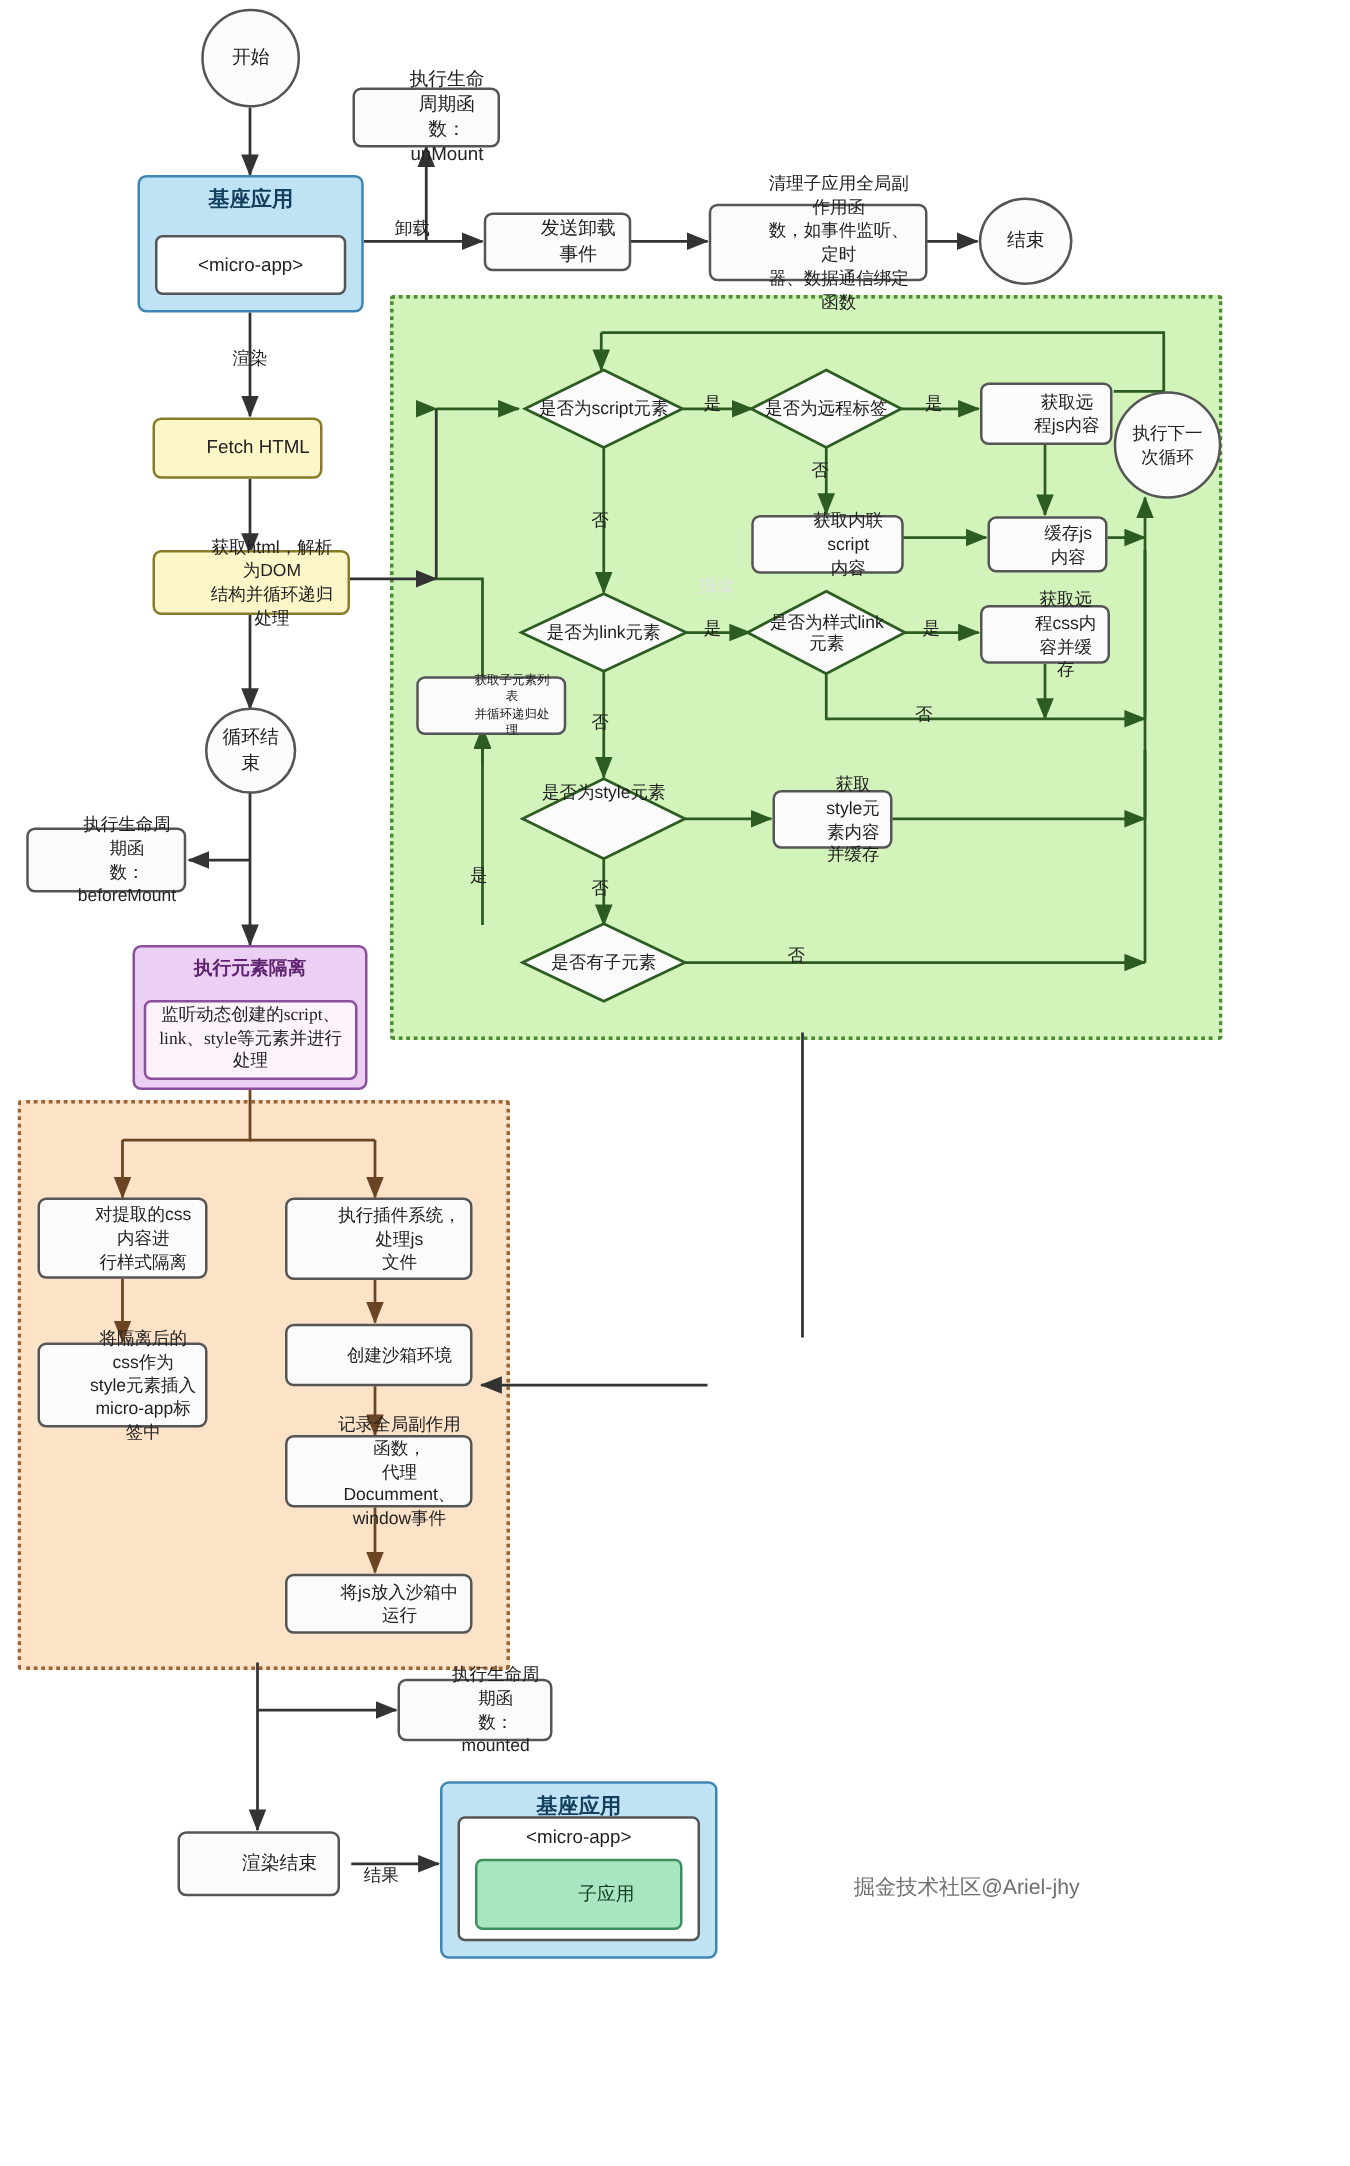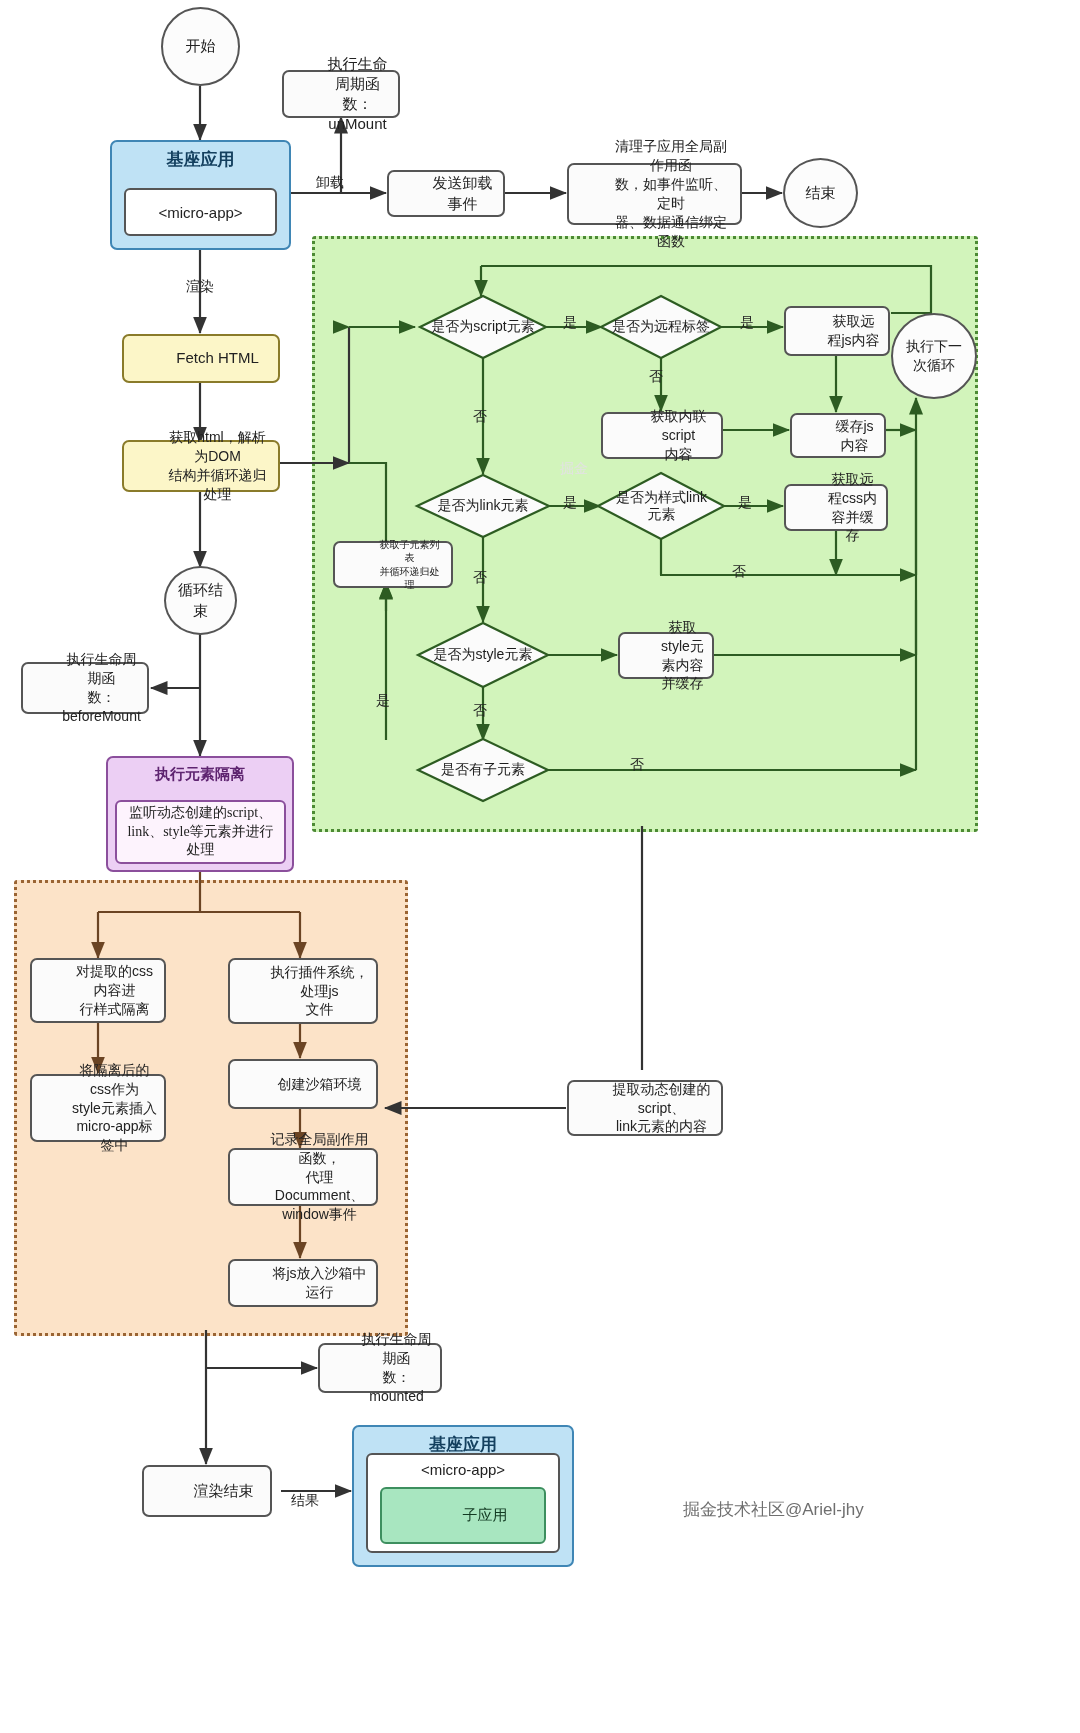--- a/index.html
+++ b/index.html
@@ -319,21 +319,21 @@
 数：unMount</div>
 
   <div class="node rect" style="left:387px; top:170px; width:118px; height:47px;">发送卸载事件</div>
 
   <div class="node rect" style="left:567px; top:163px; width:175px; height:62px; font-size:14px;">清理子应用全局副作用函
 数，如事件监听、定时
 器、数据通信绑定函数</div>
 
   <div class="node circle" style="left:783px; top:158px; width:75px; height:70px;">结束</div>
 
-  <div class="node rect node-yellow" style="left:122px; top:334px; width:158px; height:49px;">Fetch HTML</div>
+  <div class="node rect node-yellow" style="left:122px; top:334px; width:136px; height:49px;">Fetch HTML</div>
 
   <div class="node rect node-yellow" style="left:122px; top:440px; width:158px; height:52px; font-size:14px;">获取html，解析为DOM
 结构并循环递归处理</div>
 
   <div class="node circle" style="left:164px; top:566px; width:73px; height:69px;">循环结束</div>
 
   <div class="node rect" style="left:21px; top:662px; width:128px; height:52px; font-size:14px;">执行生命周期函
 数：beforeMount</div>
 
   <div class="container-purple" style="left:106px; top:756px; width:188px; height:116px;">
@@ -352,21 +352,21 @@
       <polygon points="483,623 548,655 483,687 418,655"></polygon>
       <polygon points="483,739 548,770 483,801 418,770"></polygon>
     </g>
   </svg>
 
   <div class="diamond-label" style="left:413px; top:313px; width:140px; height:28px;">是否为script元素</div>
   <div class="diamond-label" style="left:596px; top:313px; width:130px; height:28px;">是否为远程标签</div>
   <div class="diamond-label" style="left:415px; top:492px; width:136px; height:28px;">是否为link元素</div>
   <div class="diamond-label" style="left:604px; top:488px; width:115px; height:36px;">是否为样式link
 元素</div>
-  <div class="diamond-label" style="left:416px; top:641px; width:134px; height:28px;text-align:center;">是否为style元素</div>
+  <div class="diamond-label" style="left:416px; top:620px; width:134px; height:28px;text-align:center;">是否为style元素</div>
   <div class="diamond-label" style="left:416px; top:756px; width:134px; height:28px;">是否有子元素</div>
 
   <div class="node rect" style="left:784px; top:306px; width:106px; height:50px; font-size:14px;">获取远程js内容</div>
 
   <div class="node rect" style="left:601px; top:412px; width:122px; height:47px; font-size:14px;">获取内联script
 内容</div>
 
   <div class="node rect" style="left:790px; top:413px; width:96px; height:45px; font-size:14px;">缓存js内容</div>
 
   <div class="node circle" style="left:891px; top:313px; width:86px; height:86px; font-size:14px;">执行下一
@@ -374,22 +374,20 @@
 
   <div class="node rect" style="left:784px; top:484px; width:104px; height:47px; font-size:14px;">获取远程css内
 容并缓存</div>
 
   <div class="node rect" style="left:333px; top:541px; width:120px; height:47px; font-size:10px;">获取子元素列表
 并循环递归处理</div>
 
   <div class="node rect" style="left:618px; top:632px; width:96px; height:47px; font-size:14px;">获取style元
 素内容并缓存</div>
 
-  <div class="node rect" style="left:567px; top:1080px; width:156px; height:56px; font-size:14px;">提取动态创建的script、
-link元素的内容</div>
 
   <div class="node rect" style="left:30px; top:1074px; width:136px; height:68px; font-size:14px;">将隔离后的css作为
 style元素插入
 micro-app标签中</div>
 
   <div class="node rect" style="left:30px; top:958px; width:136px; height:65px; font-size:14px;">对提取的css内容进
 行样式隔离</div>
 
   <div class="node rect" style="left:228px; top:958px; width:150px; height:66px; font-size:14px;">执行插件系统，处理js
 文件</div>

